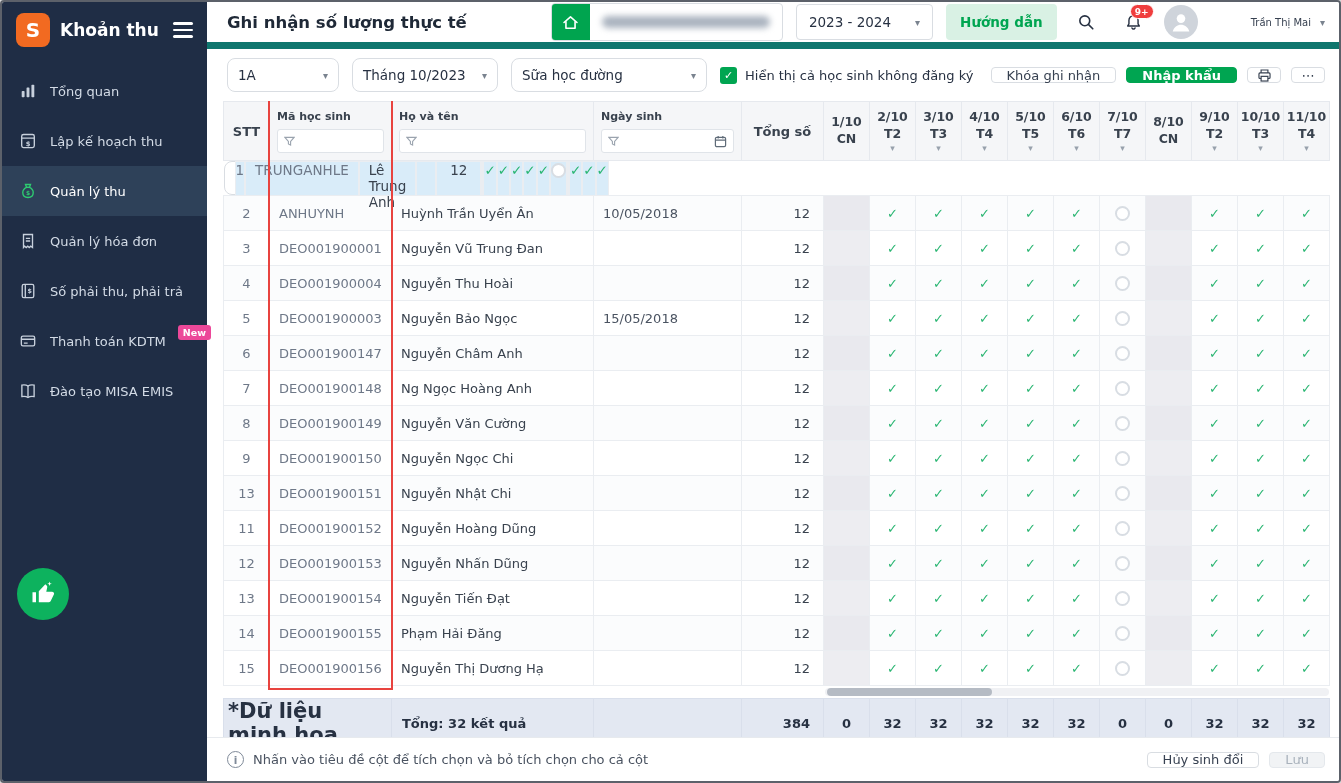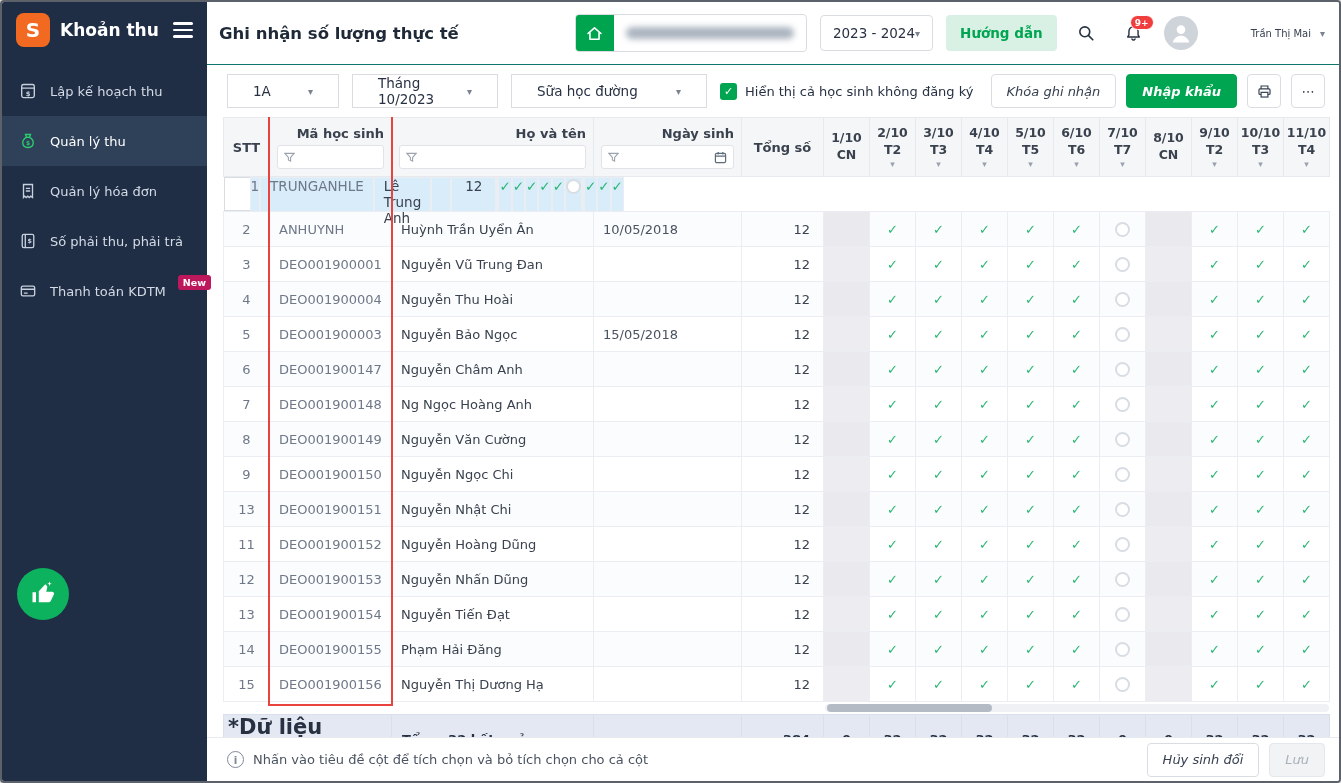--- a/index.html
+++ b/index.html
@@ -12,60 +12,60 @@
   .logo { width:34px; height:34px; border-radius:8px; background:#f26a21; color:#fff; display:flex; align-items:center; justify-content:center; font-weight:bold; font-size:20px; flex-shrink:0; }
   .sb-title { font-size:17px; font-weight:bold; color:#fff; flex:1; }
   .hamburger { width:20px; cursor:pointer; display:flex; flex-direction:column; gap:4px; }
   .hamburger span { display:block; height:2.4px; background:#fff; border-radius:2px; }
   .sb-menu { margin-top:10px; }
   .sb-item { display:flex; align-items:center; gap:12px; padding:0 10px 0 16px; height:50px; font-size:13px; cursor:pointer; color:#d3dbe6; }
   .sb-item .ic { width:20px; display:flex; justify-content:center; color:#c7d0dc; flex-shrink:0; }
   .sb-item.active { background:#2e4159; color:#fff; }
   .sb-item.active .ic { color:#2ecc71; }
   .sb-item .lb { white-space:nowrap; }
-  .new-badge { background:#be185d; color:#fff; font-size:9.5px; font-weight:bold; padding:2px 5px; border-radius:3px; margin-left:auto; transform:translateY(-9px); }
+  .new-badge { background:#ec4899; color:#fff; font-size:9.5px; font-weight:bold; padding:2px 5px; border-radius:3px; margin-left:auto; transform:translateY(-9px); }
   .promo { position:absolute; left:15px; top:566px; width:52px; height:52px; border-radius:50%; background:#0db25e; display:flex; align-items:center; justify-content:center; cursor:pointer; }
 
   
   .main { flex:1; display:flex; flex-direction:column; min-width:0; background:#fff; }
 
-  .topbar { height:63px; border-bottom:1px solid #0f766e; display:flex; align-items:center; padding:0 14px 0 12px; gap:13px; flex-shrink:0; }
+  .topbar { height:47px; border-bottom:7px solid #0f766e; display:flex; align-items:center; padding:0 14px 0 20px; gap:13px; flex-shrink:0; }
   .page-title { font-size:16.5px; font-weight:600; color:#1f2937; white-space:nowrap; }
   .flex-sp { flex:1; }
   .school-box { display:flex; align-items:center; border:1px solid #d9dde2; border-radius:4px; height:38px; width:232px; overflow:hidden; flex-shrink:0; }
   .home-btn { width:38px; height:38px; background:#00a44f; display:flex; align-items:center; justify-content:center; cursor:pointer; flex-shrink:0; }
   .redacted { flex:1; margin:0 12px; height:12px; border-radius:6px; background:#aab3bf; filter:blur(3px); }
-  .year-select { height:36px; border:1px solid #d9dde2; border-radius:4px; display:flex; align-items:center; padding:0 12px; font-size:13.5px; color:#273142; cursor:pointer; white-space:nowrap; }
+  .year-select { height:36px; border:1px solid #d9dde2; border-radius:4px; display:flex; align-items:center; padding:0 12px; gap:24px; font-size:13.5px; color:#273142; cursor:pointer; white-space:nowrap; }
   .sel-arrow { color:#7a838f; font-size:10px; }
   .guide-btn { height:36px; background:#d9f1e4; color:#00a551; font-weight:600; border-radius:4px; padding:0 14px; font-size:13.5px; display:flex; align-items:center; cursor:pointer; white-space:nowrap; }
   .top-ic { width:34px; height:34px; display:flex; align-items:center; justify-content:center; cursor:pointer; color:#273142; position:relative; }
   .noti-badge { position:absolute; top:-1px; right:-3px; background:#f03e3e; color:#fff; font-size:9px; font-weight:bold; padding:1.5px 4px; border-radius:8px; border:1.5px solid #fff; }
   .user-box { display:flex; align-items:center; gap:9px; cursor:pointer; }
   .avatar { width:34px; height:34px; border-radius:50%; background:#cfd4db; overflow:hidden; display:flex; align-items:center; justify-content:center; }
   .user-name { font-size:10px; color:#374151; white-space:nowrap;margin-left:44px; }
 
   .toolbar { height:52px; display:flex; align-items:center; gap:13px; padding:0 14px 0 20px; flex-shrink:0; }
-  .sel { height:34px; border:1px solid #d9dde2; border-radius:0; display:flex; align-items:center; justify-content:space-between; padding:0 25px; font-size:13.5px; color:#273142; cursor:pointer; }
+  .sel { height:34px; border:1px solid #d9dde2; border-radius:8px; display:flex; align-items:center; justify-content:space-between; padding:0 10px; font-size:13.5px; color:#273142; cursor:pointer; }
   .sel.w1 { width:112px; } .sel.w2 { width:146px; } .sel.w3 { width:196px; }
   .cb-wrap { display:flex; align-items:center; gap:8px; cursor:pointer; }
   .cb { width:17px; height:17px; background:#00a551; border-radius:3px; color:#fff; display:flex; align-items:center; justify-content:center; font-size:11px; font-weight:bold; flex-shrink:0; }
   .cb-label { font-size:13px; color:#273142; white-space:nowrap; }
   .tb-right { margin-left:auto; display:flex; align-items:center; gap:10px; }
-  .btn { height:34px; border-radius:4px; font-size:13px; display:inline-flex; align-items:center; justify-content:center; border:1px solid #d9dde2; background:#fff; color:#374151; padding:0 15px; cursor:pointer; white-space:nowrap; font-family:inherit;font-style:italic; }
+  .btn { height:16px; border-radius:4px; font-size:13px; display:inline-flex; align-items:center; justify-content:center; border:1px solid #d9dde2; background:#fff; color:#374151; padding:0 15px; cursor:pointer; white-space:nowrap; font-family:inherit; }
   .btn.green { background:#00a551; border-color:#00a551; color:#fff; font-weight:600; }
   .btn.icon-only { width:34px; padding:0; }
   .btn.disabled { background:#f1f3f5; color:#a9b2bc; border-color:#e4e8ec; cursor:default; }
 
   
   .content { flex:1; padding:0 12px 0 16px; overflow:hidden; }
   .table-zone { position:relative; width:1106px; }
   table { border-collapse:collapse; width:1106px; table-layout:fixed; font-size:13px; }
   thead th { border:1px solid #e6e9ee; background:#f5f6f8; padding:0; vertical-align:middle; font-weight:600; color:#39424e; height:58px; }
   .hcell { display:flex; flex-direction:column; justify-content:space-between; padding:8px 7px 7px; height:58px; }
-  .htitle { font-size:13px; text-align:right; }
+  .htitle { font-size:11px; text-align:left; }
   .hfilter { height:24px; border:1px solid #e0e4e9; border-radius:3px; background:#fff; display:flex; align-items:center; justify-content:space-between; padding:0 6px; }
   .hc-center { text-align:center; font-size:13px; }
   .dh { display:flex; flex-direction:column; align-items:center; justify-content:center; height:58px; line-height:1.35; }
   .dh .date, .dh .day { font-size:12.5px; }
   .dh .chv { font-size:9px; color:#98a1ac; height:10px; line-height:10px; cursor:pointer; }
   tbody td { border:1px solid #eaedf1; height:35px; }
   .c-stt { text-align:center; color:#6e7888; }
   .c-code { color:#6e7888; padding:0 9px; }
   .c-name { color:#39424e; padding:0 9px; }
   .c-dob { color:#4a5361; padding:0 9px; }
@@ -106,20 +106,30 @@
       <div class="sb-title">Khoản thu</div>
       <div class="hamburger">
           <span></span>
           <span></span>
           <span></span>
         </div>
     </div>
     <nav class="sb-menu" id="sb-menu">
         <div class="sb-item">
           <span class="ic">
+            <svg viewBox="0 0 20 20" width="18" height="18" fill="currentColor">
+              <rect x="3" y="10" width="3.2" height="7" rx="0.8"></rect>
+              <rect x="8.4" y="6" width="3.2" height="11" rx="0.8"></rect>
+              <rect x="13.8" y="3" width="3.2" height="14" rx="0.8"></rect>
+            </svg>
+          </span>
+          <span class="lb">Tổng quan</span>
+        </div>
+        <div class="sb-item">
+          <span class="ic">
             <svg viewBox="0 0 20 20" width="18" height="18" fill="none" stroke="currentColor" stroke-width="1.5">
               <rect x="3" y="2.8" width="14" height="14.5" rx="2"></rect>
               <path d="M3 6.8h14"></path>
               <text x="10" y="15" font-size="7.5" fill="currentColor" stroke="none" text-anchor="middle" font-weight="bold">$</text>
             </svg>
           </span>
           <span class="lb">Lập kế hoạch thu</span>
         </div>
         <div class="sb-item active">
           <span class="ic">
@@ -152,20 +162,29 @@
         </div>
         <div class="sb-item">
           <span class="ic">
             <svg viewBox="0 0 20 20" width="18" height="18" fill="none" stroke="currentColor" stroke-width="1.5">
               <rect x="2.6" y="4.6" width="14.8" height="10.8" rx="1.8"></rect>
               <path d="M2.6 8h14.8M5.4 12.4h4.2"></path>
             </svg>
           </span>
           <span class="lb">Thanh toán KDTM</span>
           <span class="new-badge">New</span>
+        </div>
+        <div class="sb-item">
+          <span class="ic">
+            <svg viewBox="0 0 20 20" width="18" height="18" fill="none" stroke="currentColor" stroke-width="1.5">
+              <path d="M10 4.4C8.2 3.2 5.8 3 3.2 3.4v12.8c2.6-.4 5-.2 6.8 1 1.8-1.2 4.2-1.4 6.8-1V3.4C14.2 3 11.8 3.2 10 4.4z"></path>
+              <path d="M10 4.4v12.8"></path>
+            </svg>
+          </span>
+          <span class="lb">Đào tạo MISA EMIS</span>
         </div>
       </nav>
     <div class="promo">
       <svg viewBox="0 0 24 24" width="28" height="28" fill="#fff">
         <path d="M3 10.5h3V19H3zM21.5 11.6c0-.9-.8-1.6-1.7-1.6h-5l.8-3.5c.2-.8-.1-1.6-.7-2.1l-.9-.7-5.6 6V19h8.6c.8 0 1.5-.5 1.7-1.2l2.6-5.4c.1-.2.2-.5.2-.8z"></path>
         <path d="M17.6 1.2l.5 1.5 1.5.5-1.5.5-.5 1.5-.5-1.5-1.5-.5 1.5-.5z"></path>
       </svg>
     </div>
   </aside>
 

